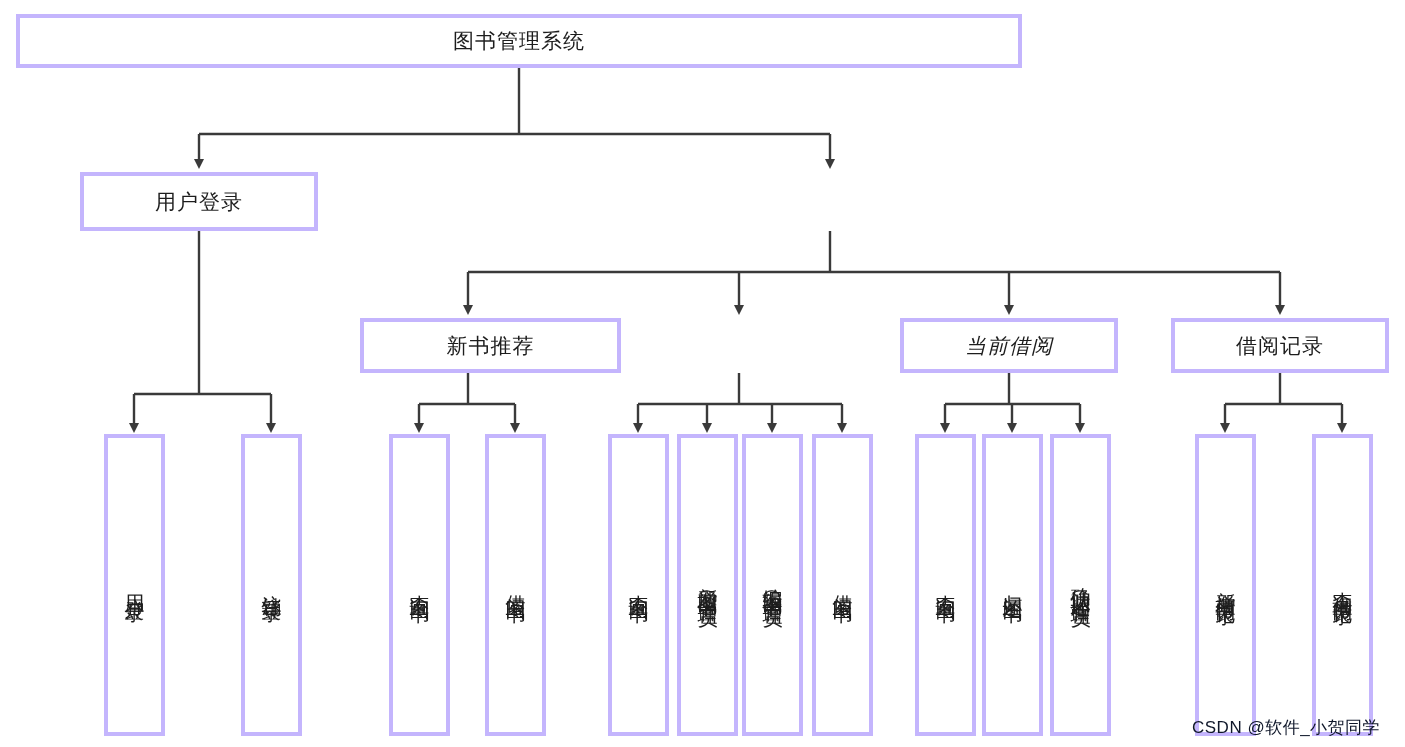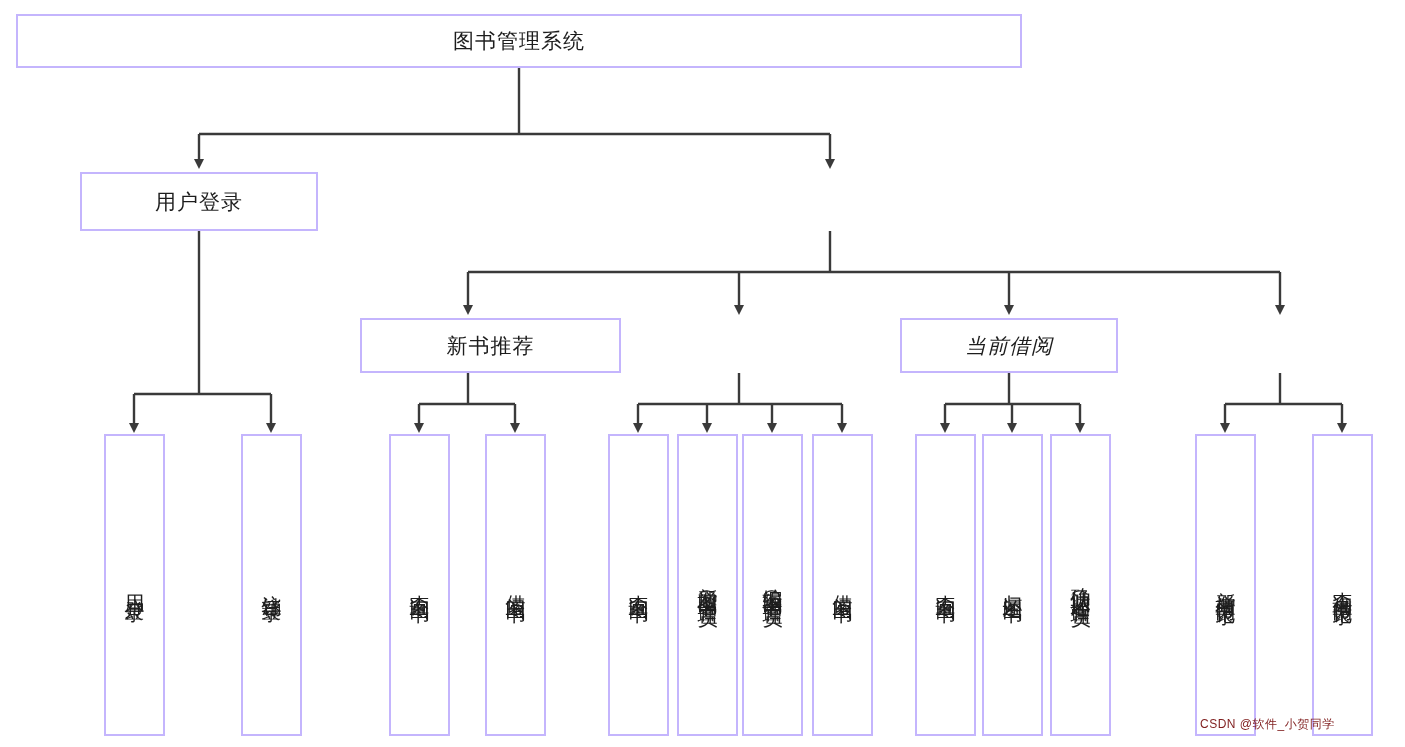--- a/index.html
+++ b/index.html
@@ -23,21 +23,21 @@
     left: 0;
     top: 0;
     width: 1405px;
     height: 747px;
     pointer-events: none;
   }
   .node {
     position: absolute;
     box-sizing: border-box;
     background: #ffffff;
-    border: 2px solid #c4b5fd;
+    border: 4px solid #c4b5fd;
     display: flex;
     align-items: center;
     justify-content: center;
     color: #1d1d1d;
     z-index: 2;
   }
   .node.horiz {
     font-size: 21px;
     letter-spacing: 1px;
     line-height: 1.2;
@@ -53,26 +53,25 @@
   .node.leaf .vtext {
     writing-mode: vertical-rl;
     text-orientation: upright;
     letter-spacing: 3px;
     line-height: 1.15;
     white-space: nowrap;
     color: #1d1d1d;
   }
   .watermark {
     position: absolute;
-    font-size: 12px;
-    color: #7f1d1d;
+    font-size: 17px;
+    color: #0f172a;
     white-space: nowrap;
     z-index: 5;
     letter-spacing: 0.5px;
-    margin-left: 8px;
   }
 </style>
 </head>
 <body>
 
 <div id="canvas">
 
   <svg id="edges" viewBox="0 0 1405 747" width="1405" height="747" xmlns="http://www.w3.org/2000/svg">
     <defs>
       <marker id="arrow" markerWidth="12" markerHeight="12" refX="1" refY="5" orient="auto" markerUnits="userSpaceOnUse">
@@ -130,20 +129,23 @@
   <div class="node horiz" style="left:80px; top:172px; width:238px; height:59px;">
     <span>用户登录</span>
   </div>
 
   <div class="node horiz" style="left:360px; top:318px; width:261px; height:55px;">
     <span>新书推荐</span>
   </div>
   <div class="node horiz" style="left:900px; top:318px; width:218px; height:55px;font-style:italic;">
     <span>当前借阅</span>
   </div>
+  <div class="node horiz" style="left:1171px; top:318px; width:218px; height:55px;">
+    <span>借阅记录</span>
+  </div>
 
   <div class="node leaf" style="left:104px; top:434px; width:61px; height:302px;">
     <span class="vtext">用户登录</span>
   </div>
   <div class="node leaf" style="left:241px; top:434px; width:61px; height:302px;">
     <span class="vtext">注销登录</span>
   </div>
 
   <div class="node leaf" style="left:389px; top:434px; width:61px; height:302px;">
     <span class="vtext">查询图书</span>

